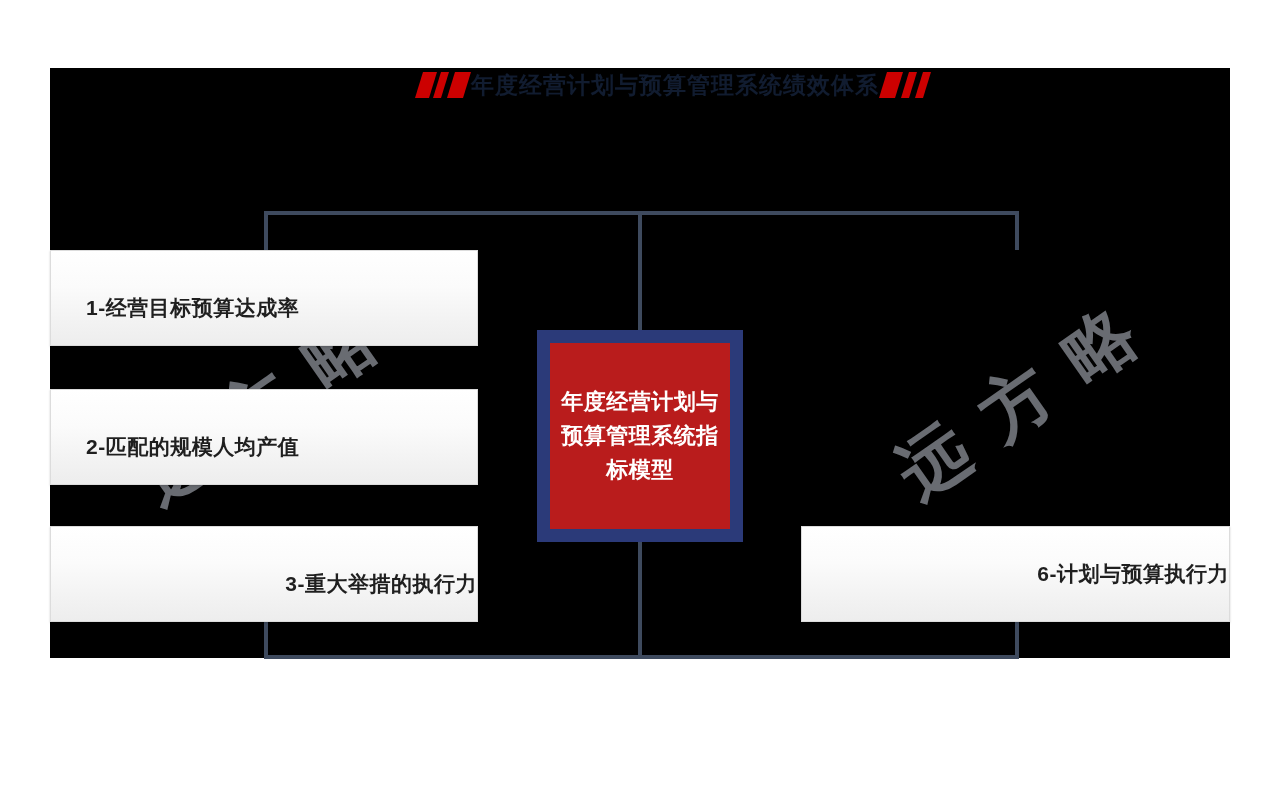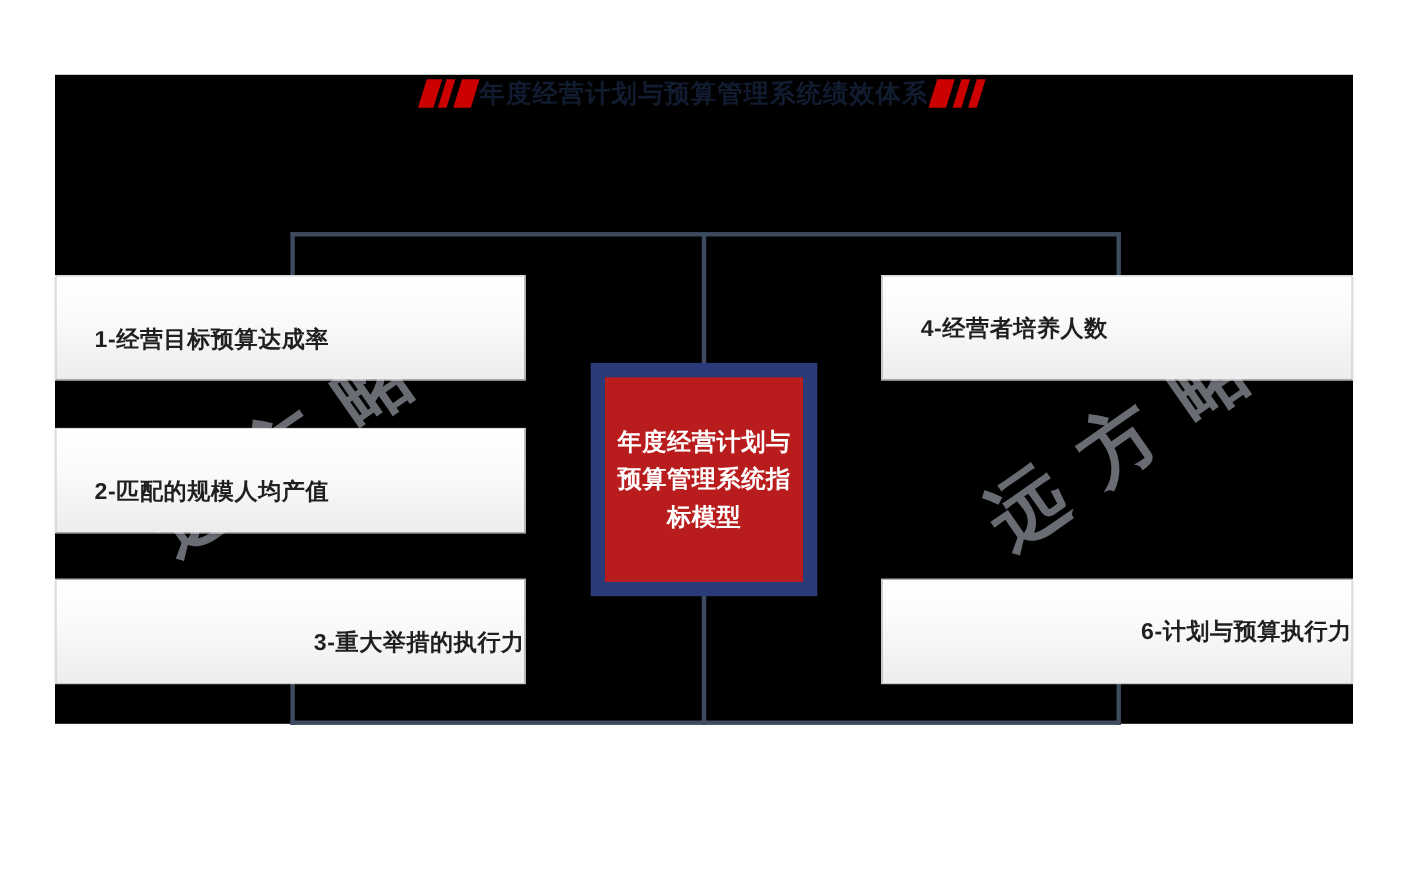--- a/index.html
+++ b/index.html
@@ -34,20 +34,21 @@
   
   .title-row {
     position: absolute;
     left: 50px;
     top: 68px;
     width: 1180px;
     height: 34px;
     display: flex;
     align-items: center;
     justify-content: center;
+    padding-left: 35px;
   }
   .title-text {
     font-size: 23px;
     font-weight: bold;
     color: #111c30;
     letter-spacing: 1px;
     line-height: 30px;
     white-space: nowrap;
   }
   .deco {
@@ -178,23 +179,20 @@
   <div class="node left row1">
     <span class="node-label">1-经营目标预算达成率</span>
   </div>
   <div class="node left row2">
     <span class="node-label">2-匹配的规模人均产值</span>
   </div>
   <div class="node left row3">
     <span class="node-label">3-重大举措的执行力</span>
   </div>
 
-  <div class="node right row1">
-    <span class="node-label">4-经营者培养人数</span>
-  </div>
   <div class="node right row3">
     <span class="node-label">6-计划与预算执行力</span>
   </div>
 
   <div class="hub">
     <div class="hub-inner">
       <div class="hub-label">年度经营计划与预算管理系统指标模型</div>
     </div>
   </div>
 

